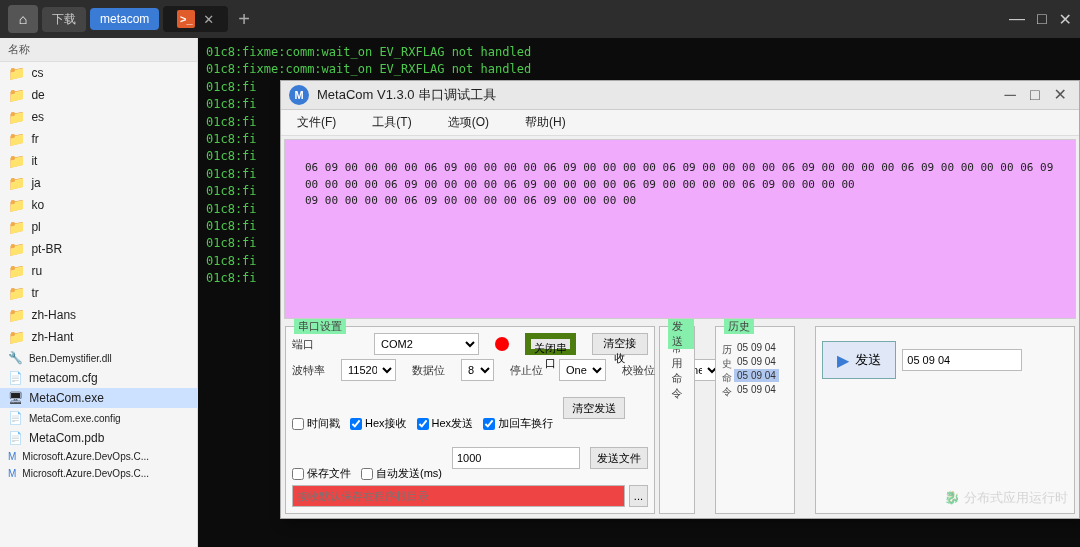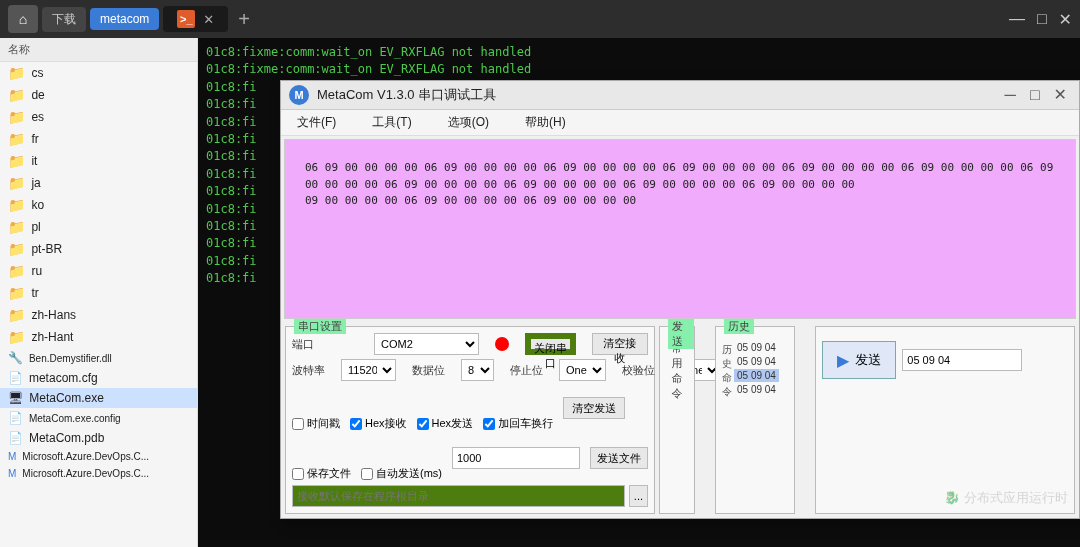--- a/index.html
+++ b/index.html
@@ -80,21 +80,21 @@
     .btn-port { background: #e8e8e8; border: 6px solid #4d7c0f; padding: 2px 0; font-size: 11px; cursor: pointer; height: 22px; }
     .btn-clear { background: #e8e8e8; border: 1px solid #bbb; padding: 2px 8px; font-size: 11px; cursor: pointer; height: 22px; }
 
     .checkbox-row { display: flex; align-items: center; gap: 10px; margin-bottom: 4px; }
     .checkbox-item { display: flex; align-items: center; gap: 3px; font-size: 11px; margin-top: 31px; }
     .checkbox-item input[type=checkbox] { width: 12px; height: 12px; }
 
     .send-input-row { display: flex; align-items: center; gap: 4px; }
     .send-input { border: 1px solid #bbb; padding: 2px 4px; font-size: 11px; flex: 1; height: 22px; }
     .send-file-btn { background: #e8e8e8; border: 1px solid #bbb; padding: 2px 6px; font-size: 11px; cursor: pointer; height: 22px; }
-    .path-input { border: 1px solid #bbb; padding: 2px 4px; font-size: 11px; flex: 1; height: 22px; background: #4d7c0f; }
+    .path-input { border: 1px solid #bbb; padding: 2px 4px; font-size: 11px; flex: 1; height: 22px; background: #ef4444; }
     .browse-btn { background: #e8e8e8; border: 1px solid #bbb; padding: 2px 4px; font-size: 11px; cursor: pointer; height: 22px; }
     .send-big-btn { background: #e0e8f8; border: 1px solid #7aa; padding: 6px 14px; font-size: 13px; cursor: pointer; display: flex; align-items: center; gap: 6px; height: 38px; }
     .send-arrow { font-size: 16px; color: #3a7bd5; }
     .send-value-input { border: 1px solid #bbb; width: 120px; height: 22px; padding: 2px 4px; font-size: 11px; }
     .watermark { position: absolute; bottom: 6px; right: 6px; color: rgba(180,180,180,0.5); font-size: 13px; }
     .hist-entry { font-size: 10px; color: #333; padding: 1px 3px; cursor: pointer; }
     .hist-entry.selected { background: #b0c8f0; }
   </style>
 </head>
 <body>

